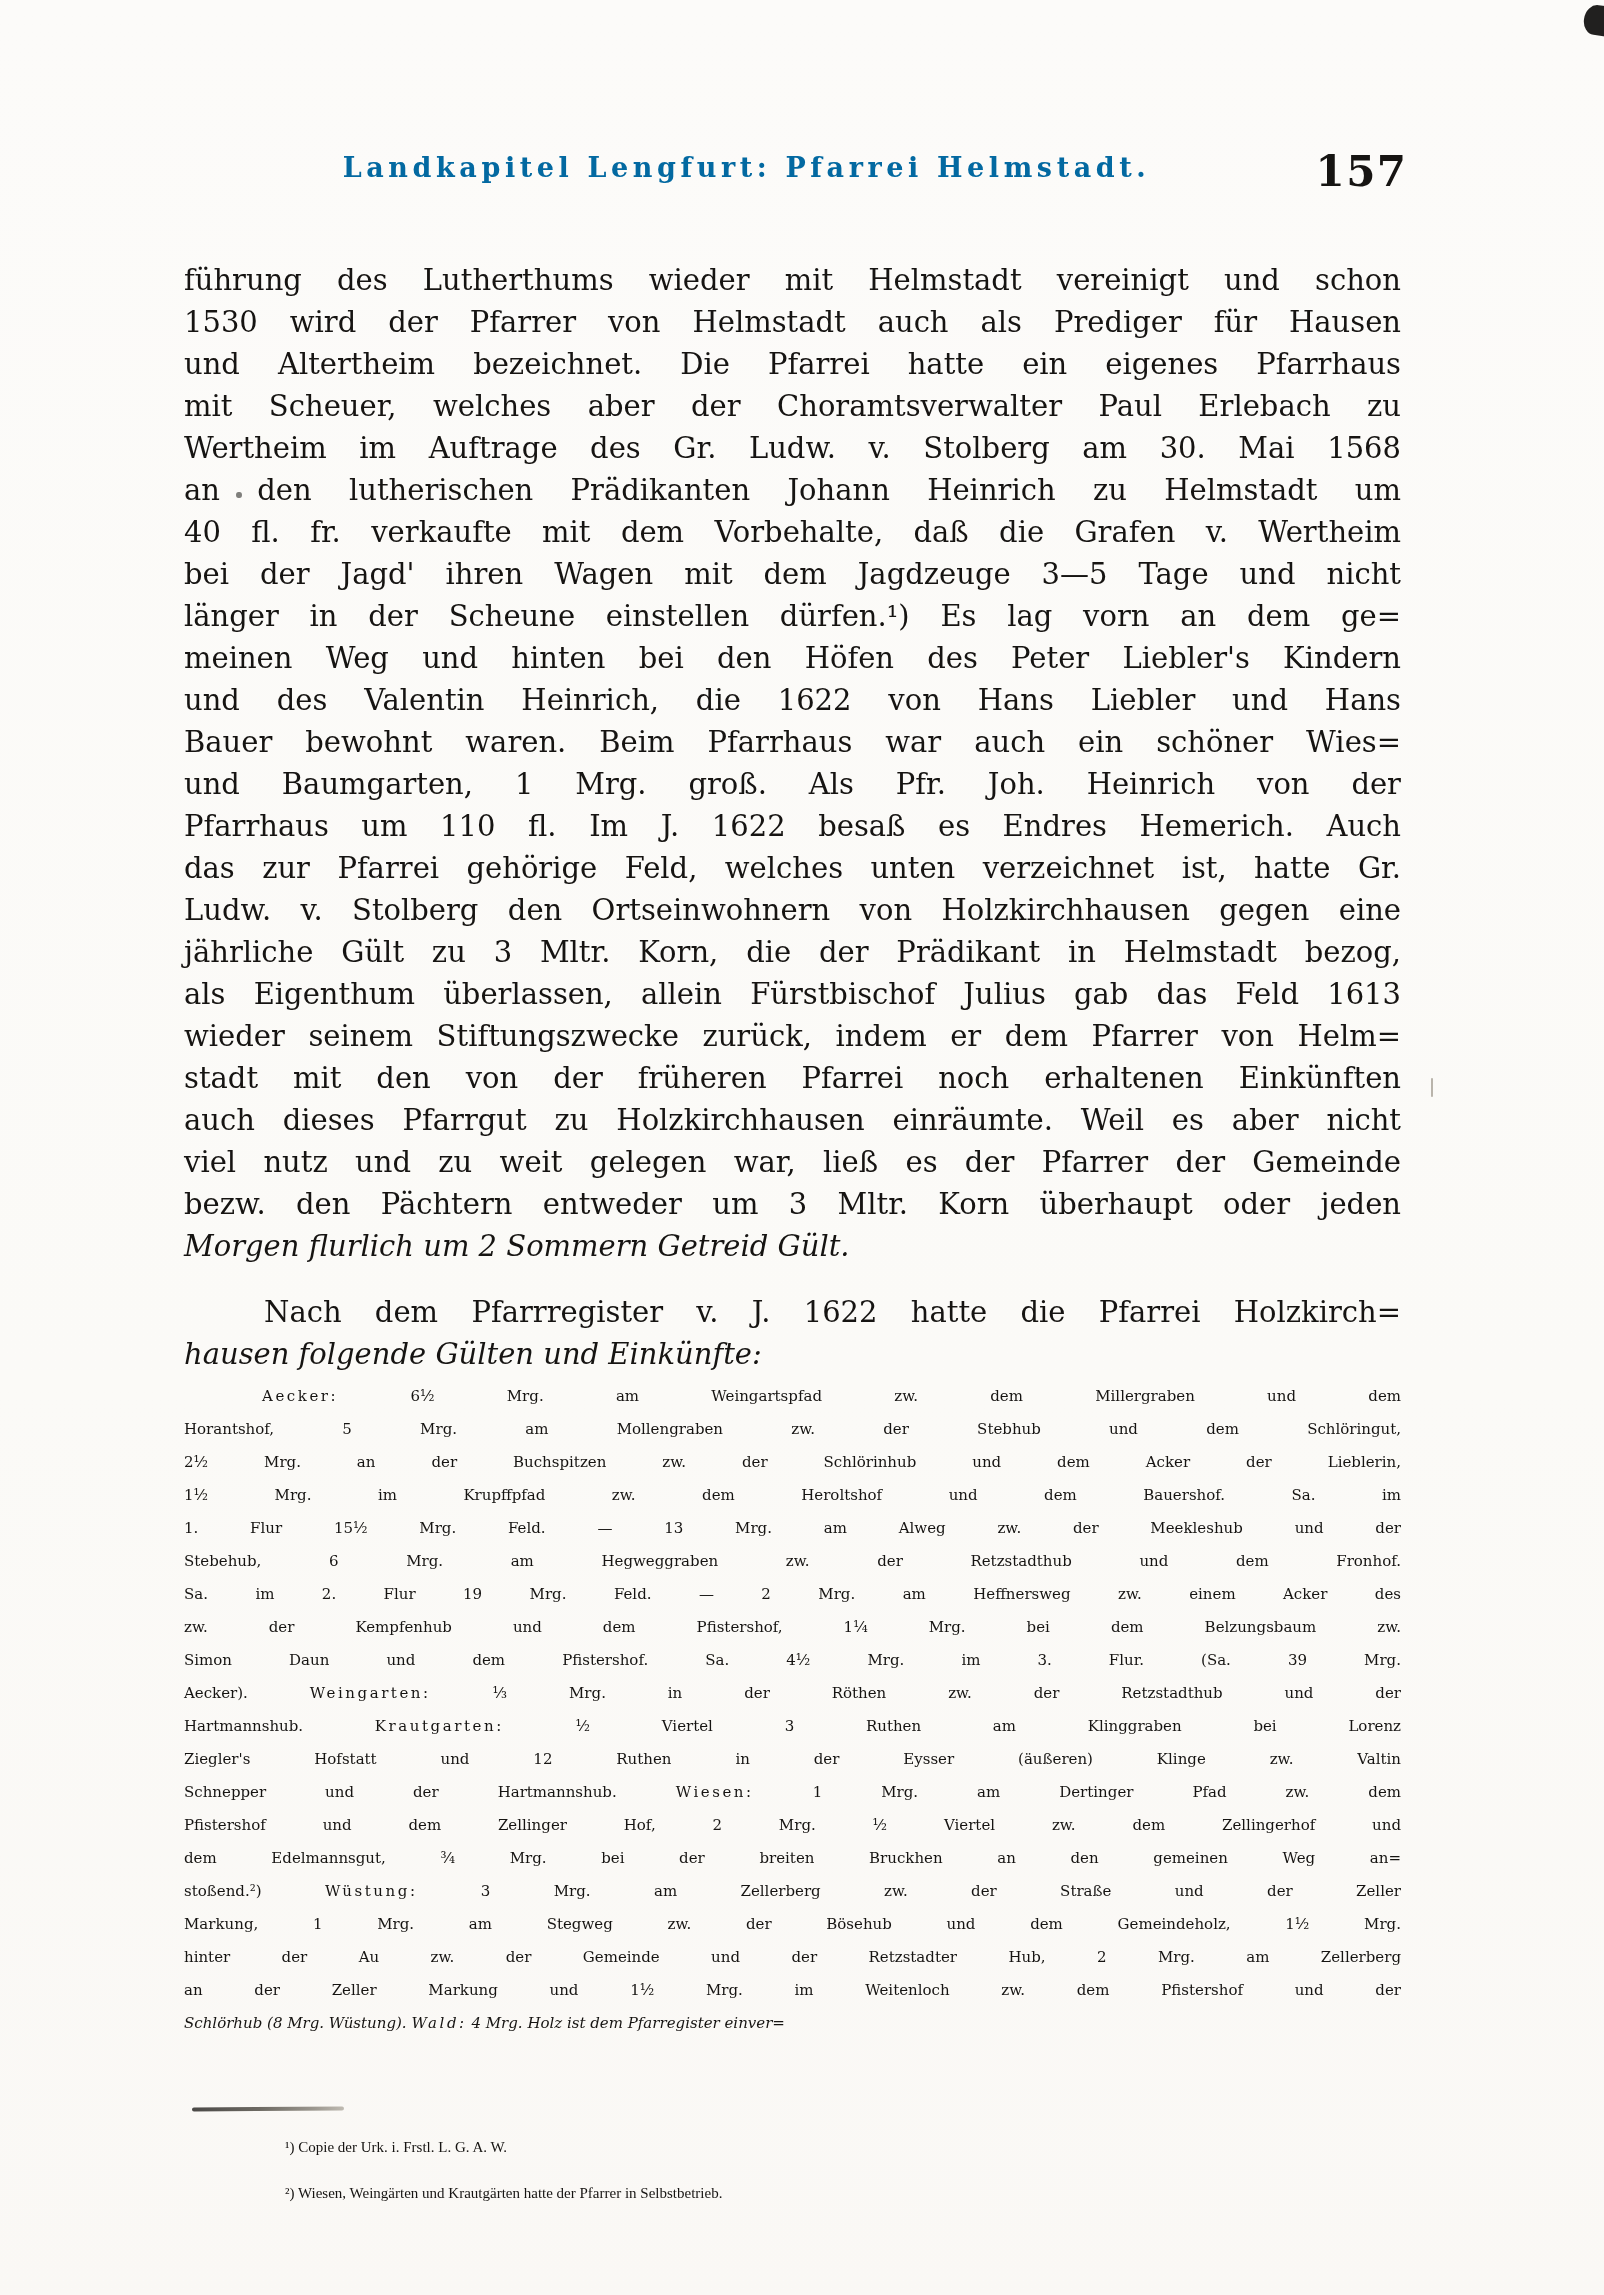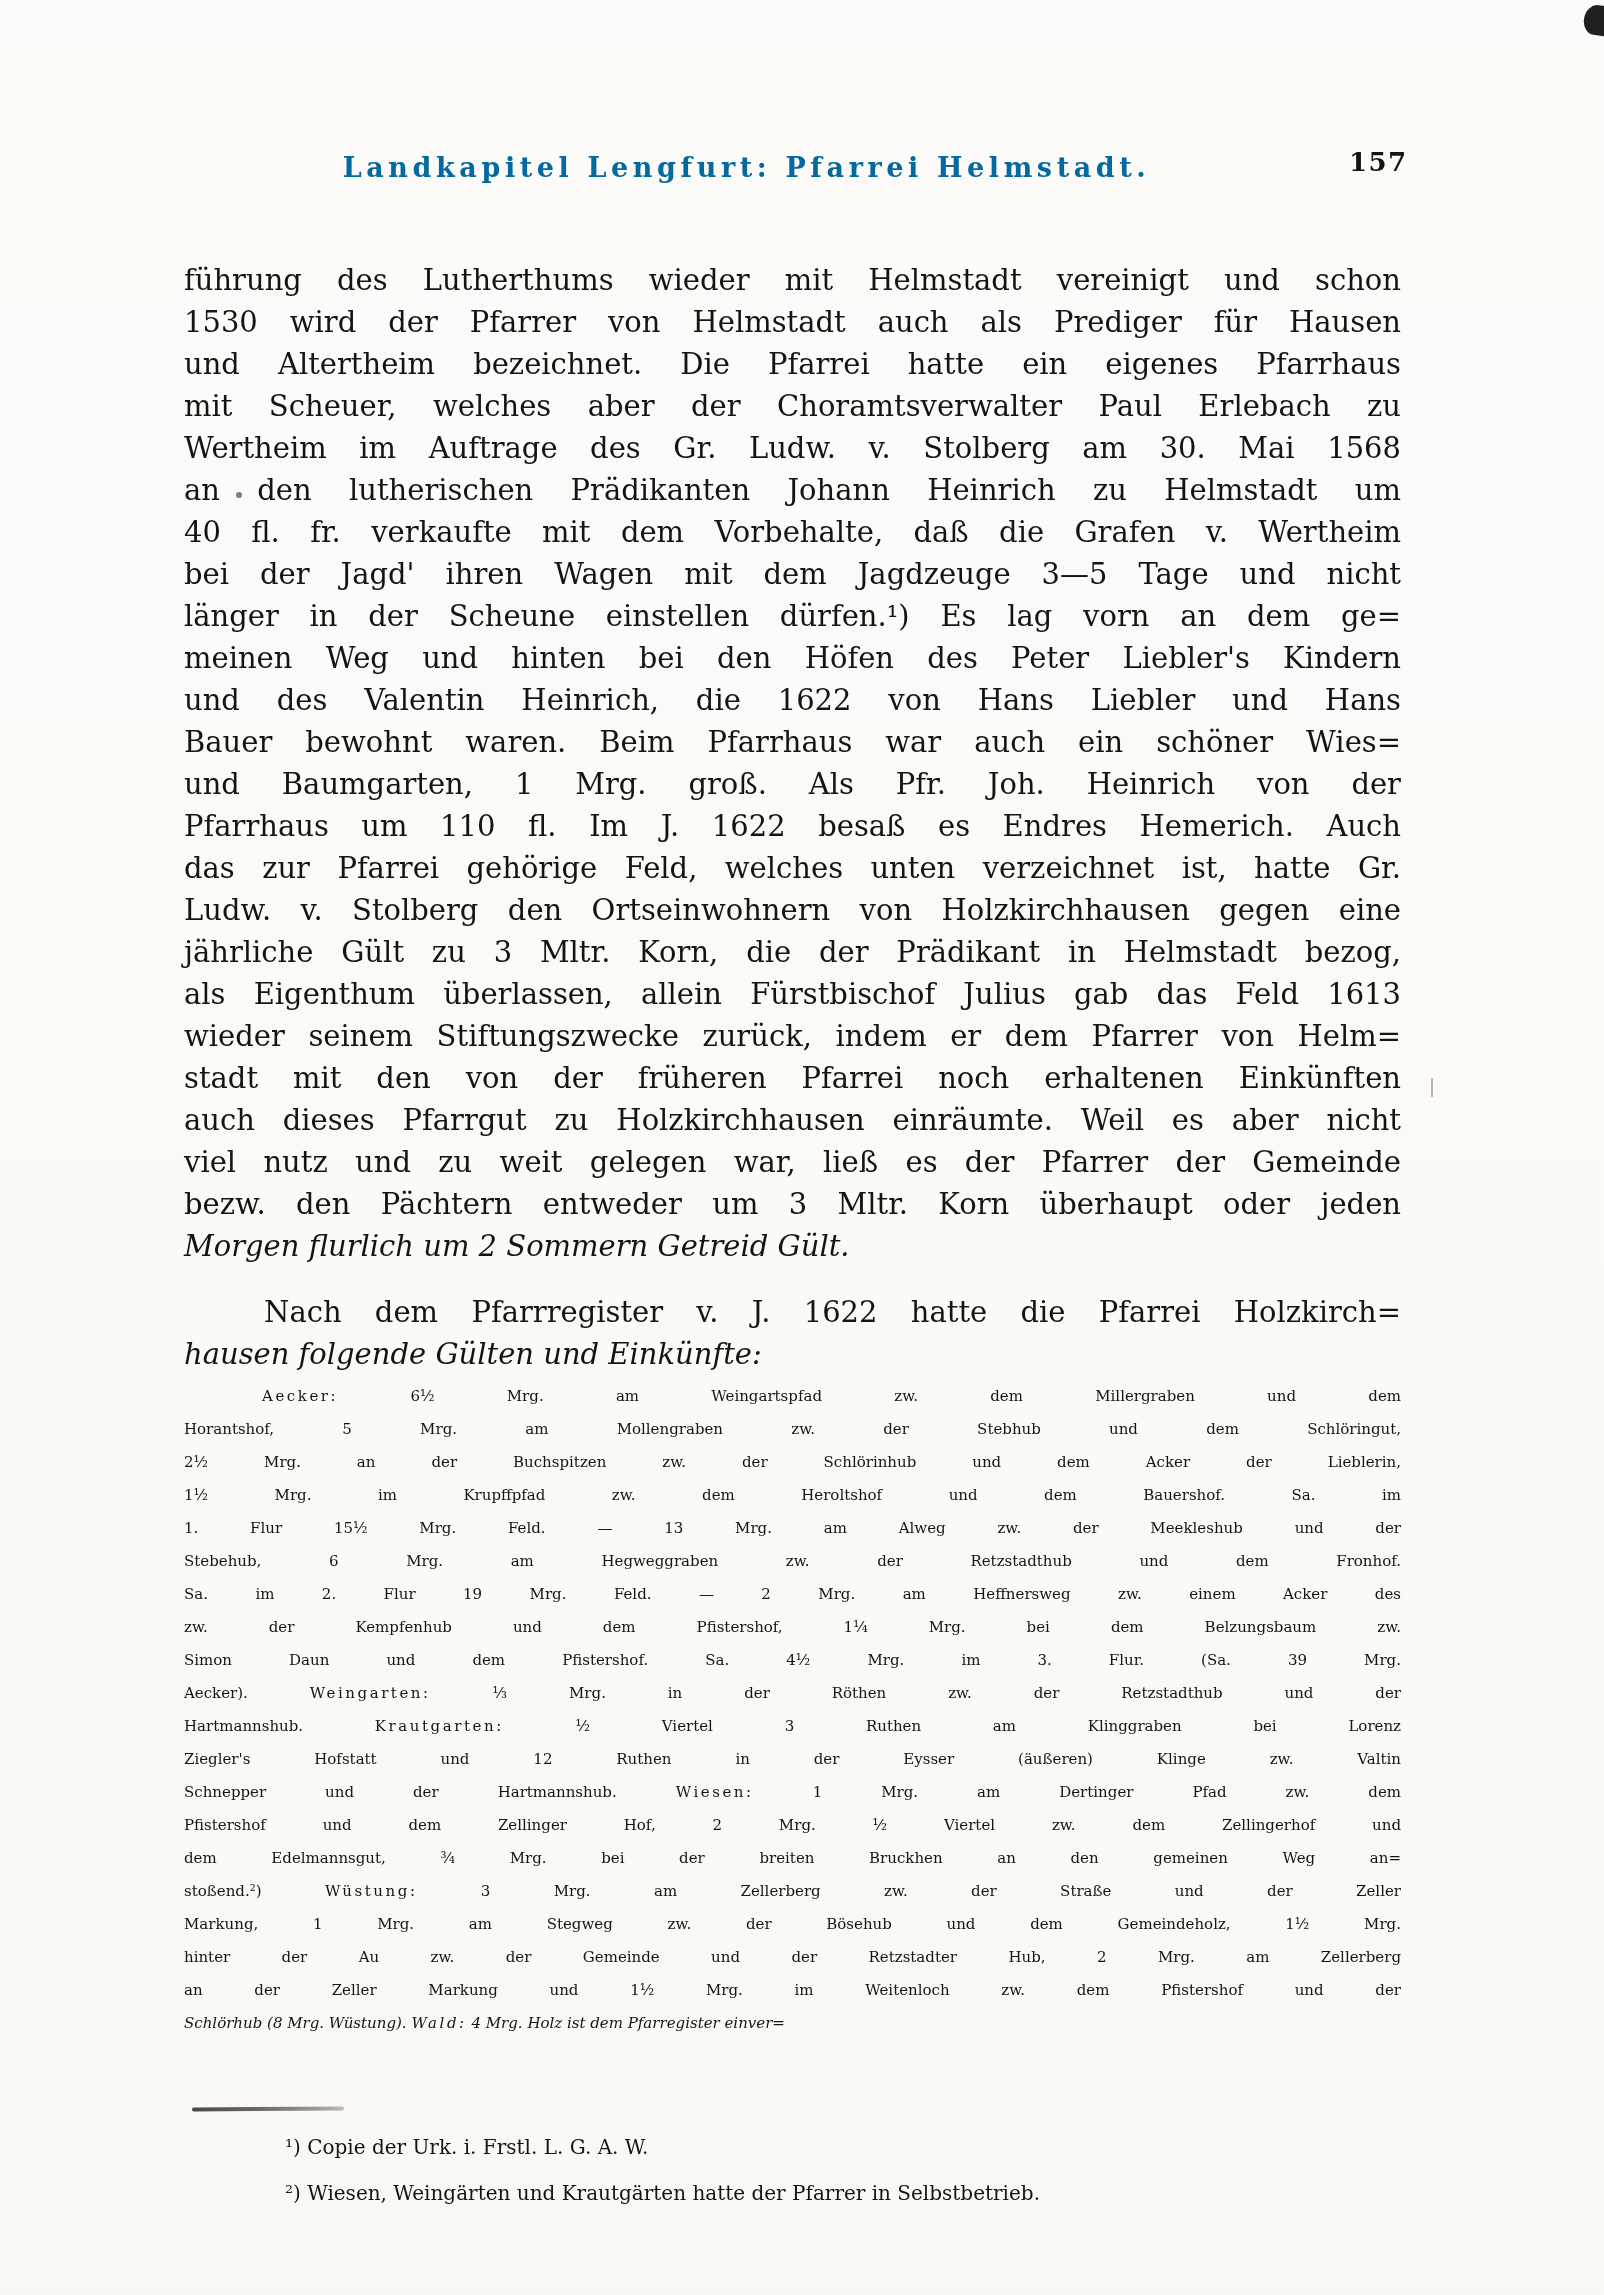--- a/index.html
+++ b/index.html
@@ -26,21 +26,21 @@
     transform: translateX(-46px);
     font-size: 27px;
     font-weight: bold;
     letter-spacing: 4.6px;
     color: #0369a1;
     white-space: nowrap;
   }
   .pagenum {
     position: absolute;
     right: -6.4px; top: -5.5px;
-    font-size: 26px;
+    font-size: 42px;
     font-weight: bold;
     letter-spacing: 1.4px;
   }
 
   
   .block { position: absolute; left: 184px; width: 1217px; }
   .maintext { font-size: 29px; line-height: 42px; }
   .smalltext { font-size: 15px; line-height: 33px; }
 
   .tline { text-align: justify; text-align-last: justify; }
@@ -58,22 +58,23 @@
     position: absolute;
     left: 192px; top: 2107px;
     width: 152px; height: 4.1px;
     background: linear-gradient(90deg, #2c2a28 0%, #555149 45%, #8a857c 80%, #b5b0a6 100%);
     border-radius: 2.3px;
     transform: rotate(-0.35deg);
     opacity: 0.85;
   }
   #footnotes {
     top: 2134px;
-    font-size: 20px;
+    font-size: 15px;
     line-height: 26px;
+    font-family: Liberation Serif, serif;
   }
   #footnotes .tline {
     text-align: left;
     text-align-last: auto;
     padding-left: 101px;
     margin-bottom: 20px;
     white-space: nowrap;
   }
 
   

